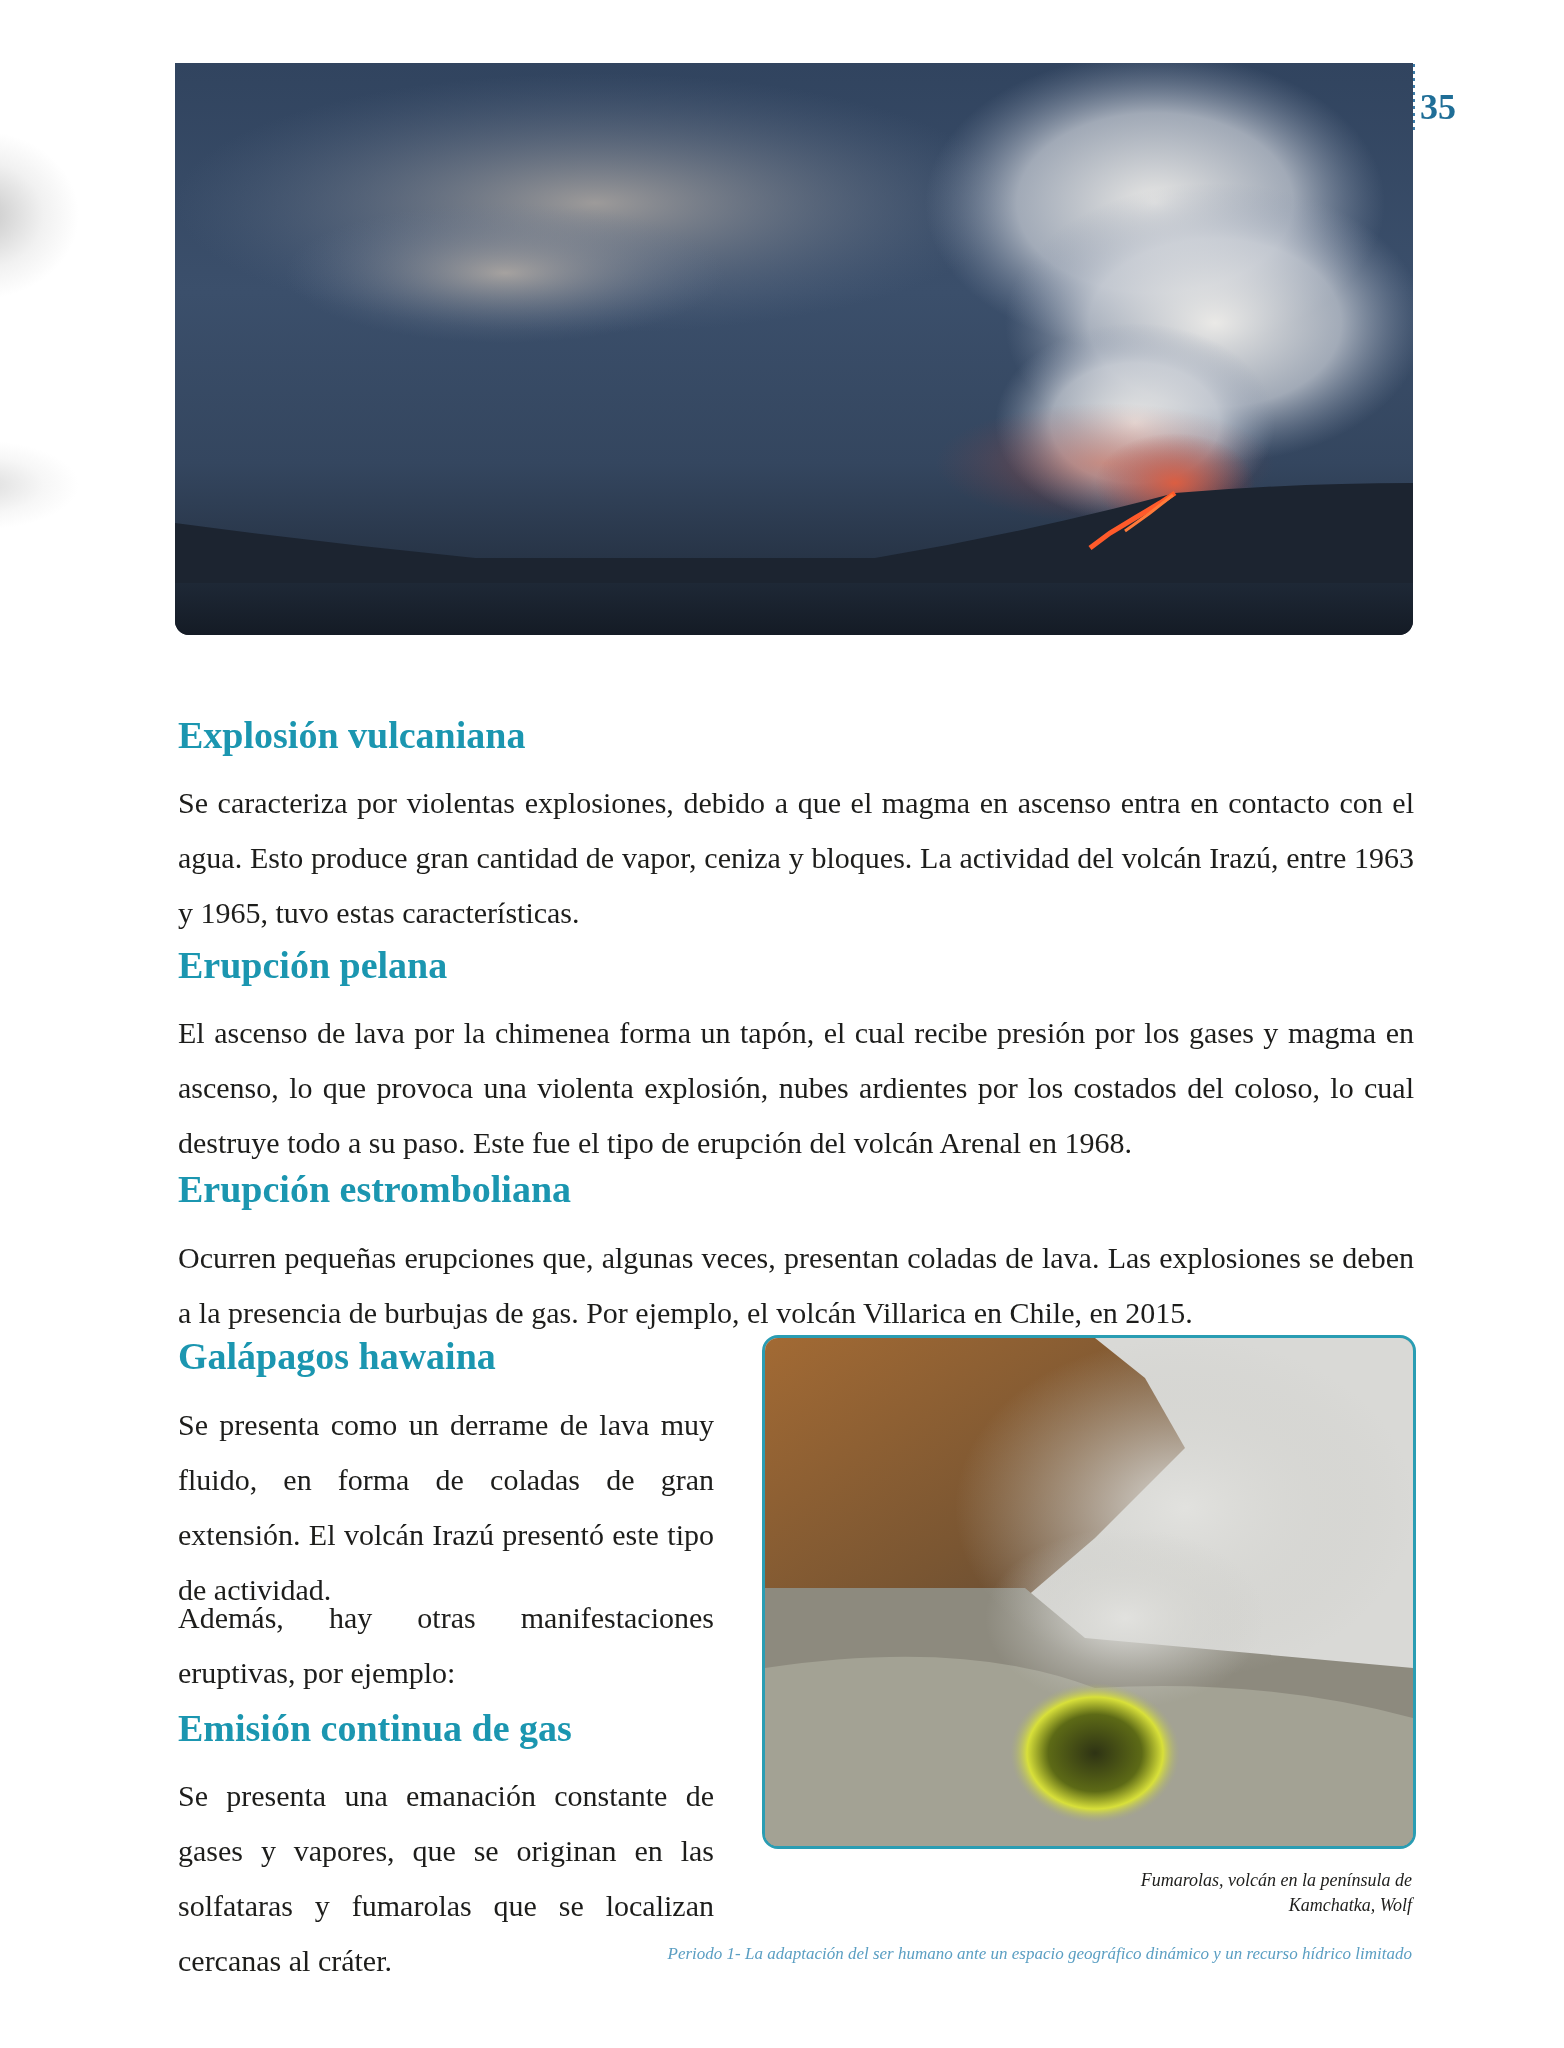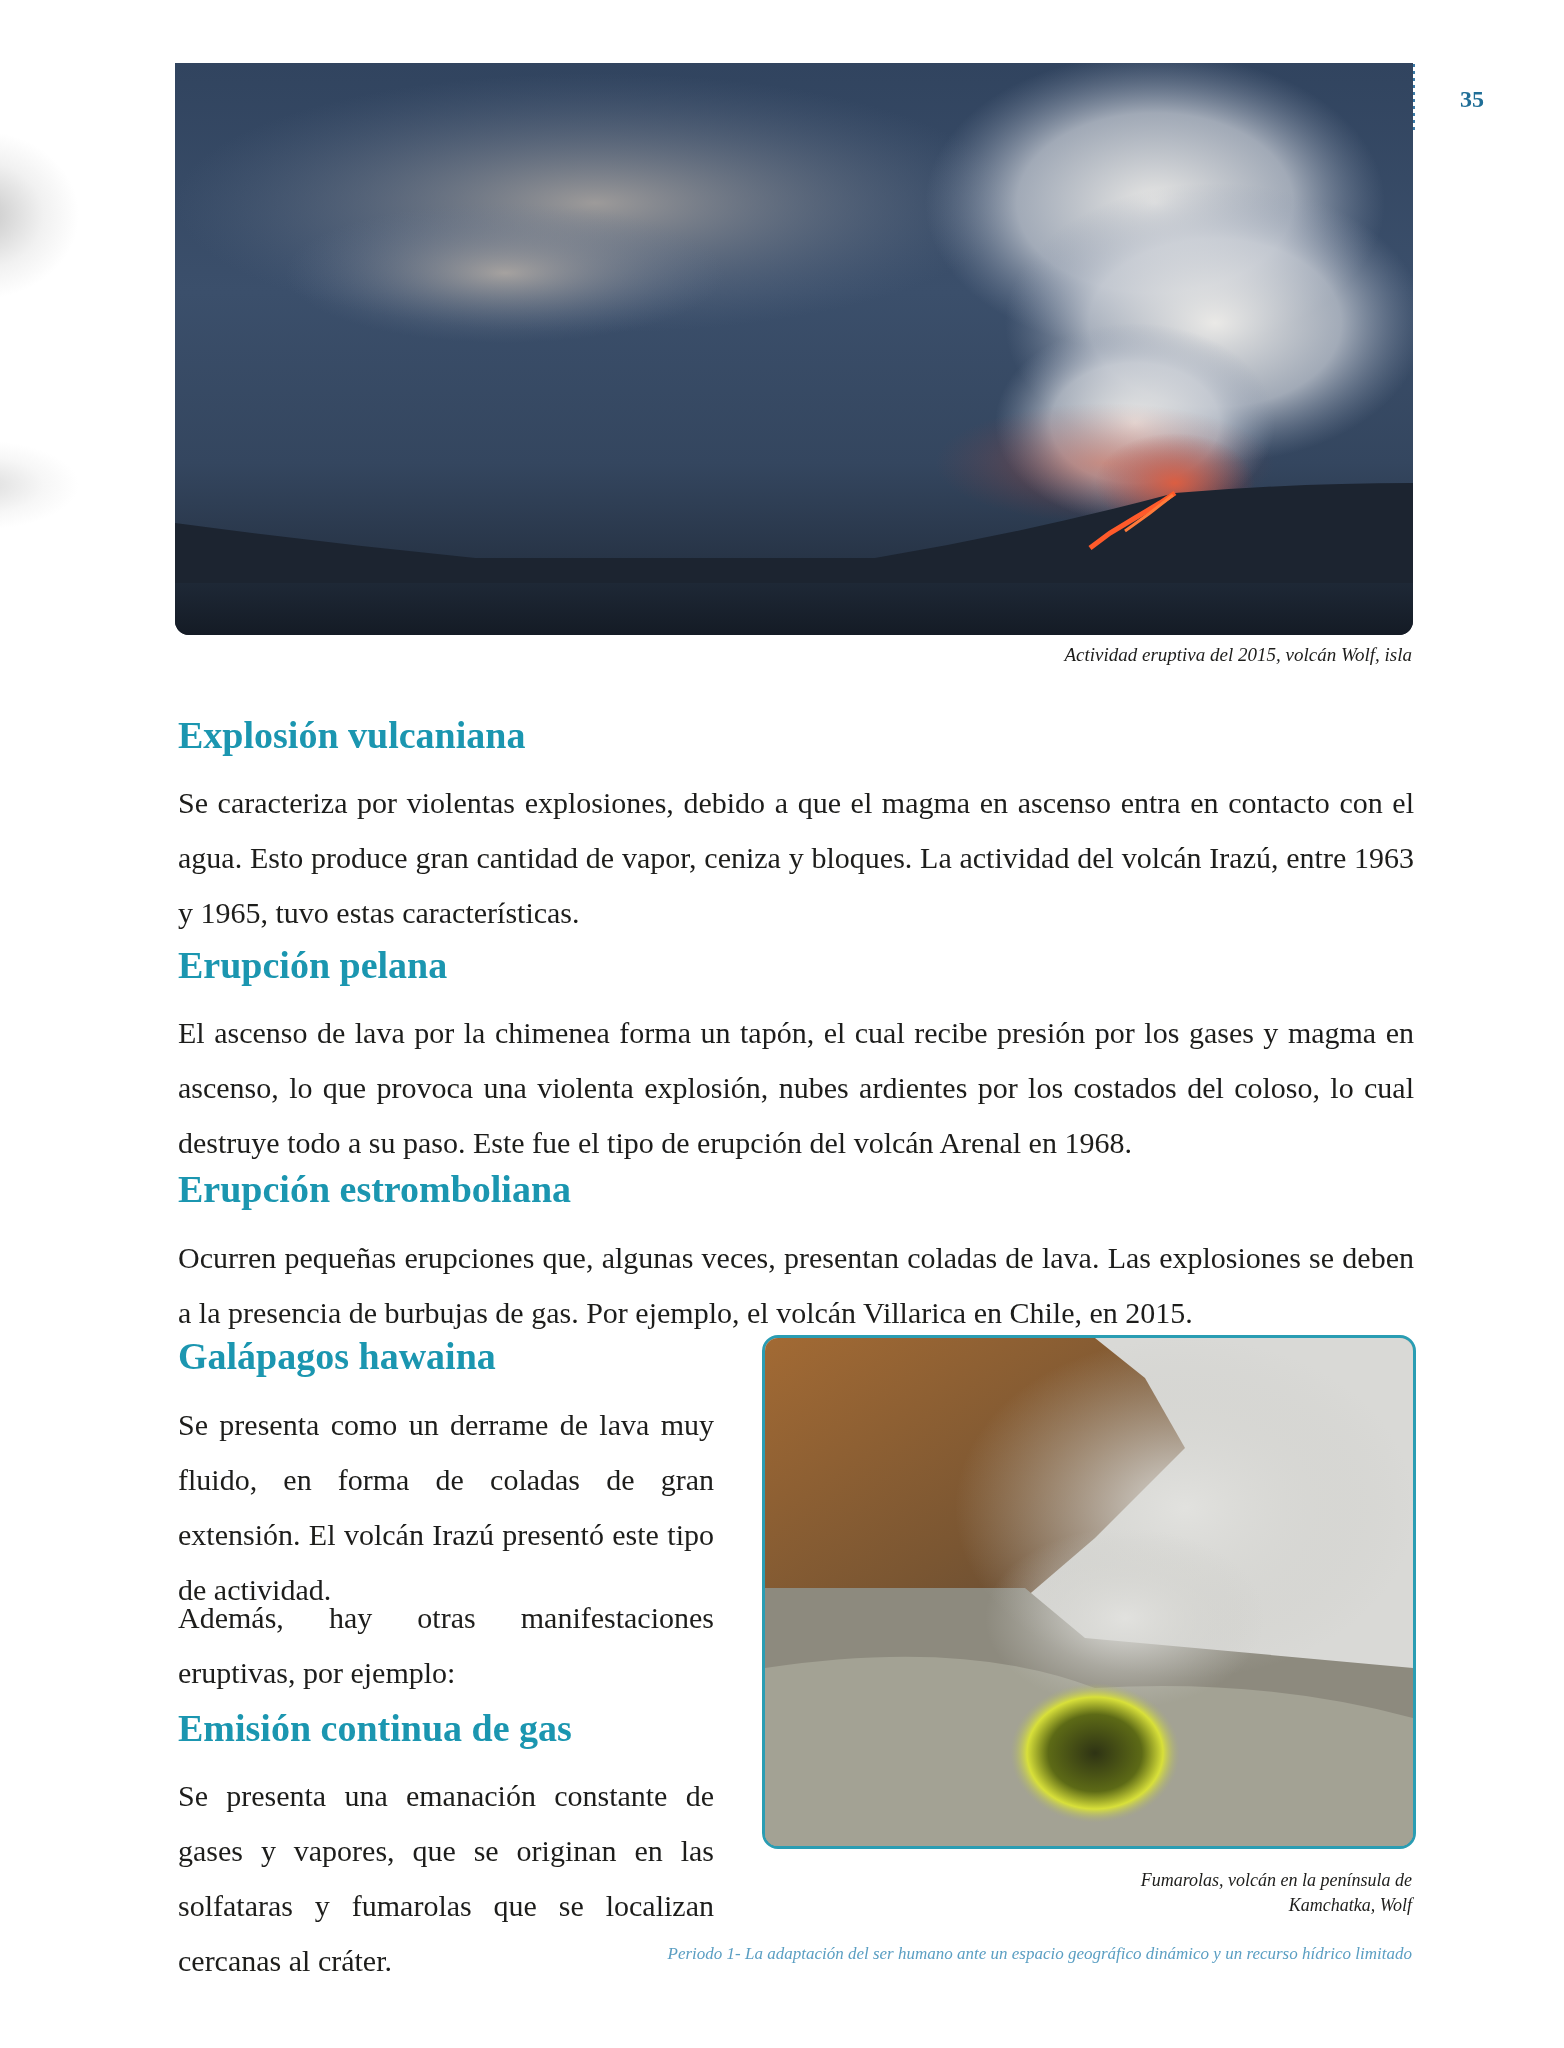--- a/index.html
+++ b/index.html
@@ -11,21 +11,21 @@
     }
     .edge-shadow {
       position: absolute; left: -120px; width: 200px; border-radius: 50%;
       background: radial-gradient(ellipse at center, rgba(150,150,150,0.55) 0%, rgba(200,200,200,0.25) 45%, rgba(255,255,255,0) 70%);
     }
     .edge-shadow.one { top: 130px; height: 170px; }
     .edge-shadow.two { top: 440px; height: 90px; opacity: 0.6; }
 
     .page-number {
       position: absolute; left: 1420px; top: 86px;
-      font-size: 24px; font-weight: bold; color: #1f6e97; margin-left: 40px;
+      font-size: 36px; font-weight: bold; color: #1f6e97;
     }
     .page-tick {
       position: absolute; left: 1413px; top: 64px; width: 2px; height: 66px;
       background: repeating-linear-gradient(to bottom, #3a7aa6 0 3px, transparent 3px 7px);
     }
 
     
     .hero-photo {
       position: absolute; left: 175px; top: 63px; width: 1238px; height: 572px;
       border-radius: 0 0 14px 14px; overflow: hidden;
@@ -101,21 +101,20 @@
     <ellipse cx="930" cy="400" rx="170" ry="60" fill="url(#glow)" opacity="0.5"></ellipse>
     <ellipse cx="1000" cy="420" rx="80" ry="50" fill="url(#glow)"></ellipse>
     <path d="M0 460 Q 150 480 300 495 L 700 495 Q 850 470 1000 430 Q 1120 420 1238 420 L 1238 530 L 0 530 Z" fill="#1c2430"></path>
     <path d="M1000 430 L 985 440 L 960 455 L 935 470 L 915 485" stroke="#ff5a2a" stroke-width="5" fill="none"></path>
     <path d="M998 432 L 975 450 L 950 468" stroke="#ff7a3a" stroke-width="3" fill="none"></path>
     <rect x="0" y="520" width="1238" height="52" fill="url(#sea)"></rect>
   </svg>
 </div>
 
 <div class="caption hero">
-  <div>Actividad eruptiva del 2015, volcán Wolf, isla</div>
 </div>
 
 <h2 class="section-heading" style="top:713px;">Explosión vulcaniana</h2>
 <p class="para full" style="top:775px;">Se caracteriza por violentas explosiones, debido a que el magma en ascenso entra en contacto con el agua. Esto produce gran cantidad de vapor, ceniza y bloques. La actividad del volcán Irazú, entre 1963 y 1965, tuvo estas características.</p>
 
 <h2 class="section-heading" style="top:943px;">Erupción pelana</h2>
 <p class="para full" style="top:1005px;">El ascenso de lava por la chimenea forma un tapón, el cual recibe presión por los gases y magma en ascenso, lo que provoca una violenta explosión, nubes ardientes por los costados del coloso, lo cual destruye todo a su paso. Este fue el tipo de erupción del volcán Arenal en 1968.</p>
 
 <h2 class="section-heading" style="top:1167px;">Erupción estromboliana</h2>
 <p class="para full" style="top:1230px;">Ocurren pequeñas erupciones que, algunas veces, presentan coladas de lava. Las explosiones se deben a la presencia de burbujas de gas. Por ejemplo, el volcán Villarica en Chile, en 2015.</p>

